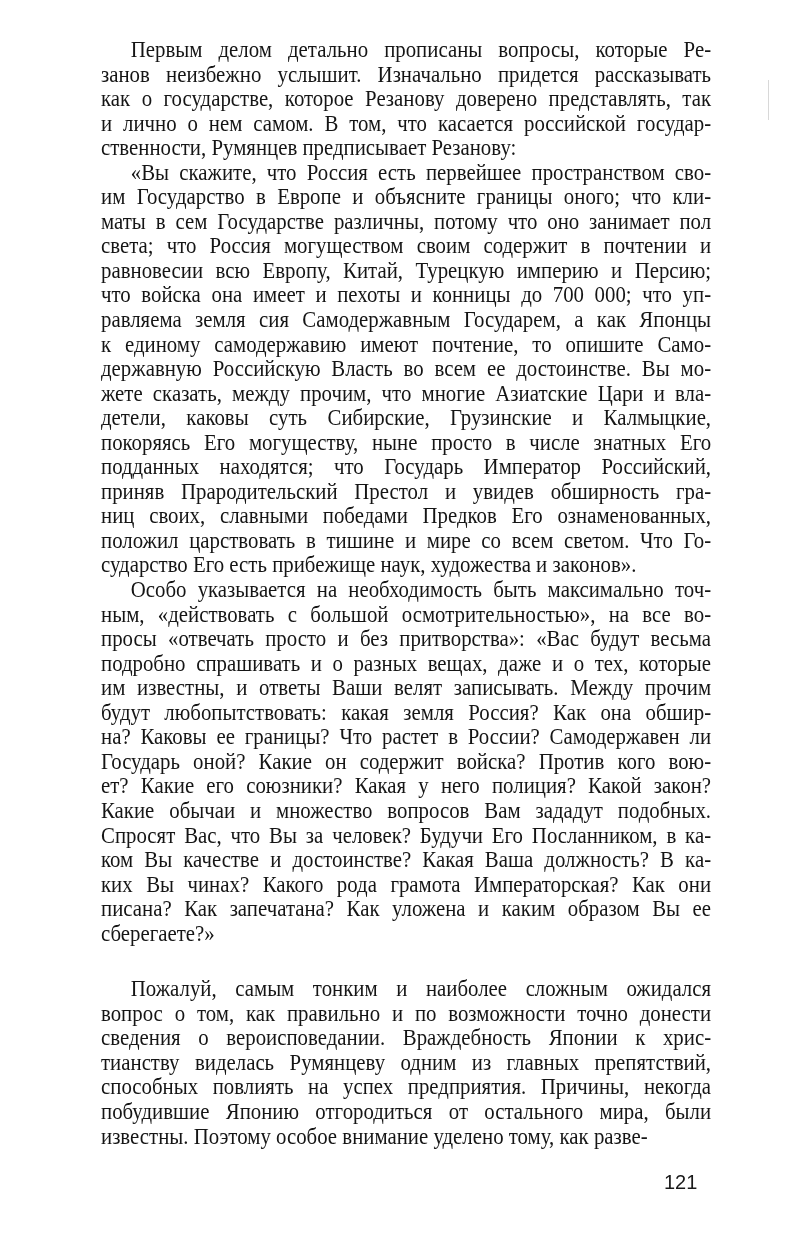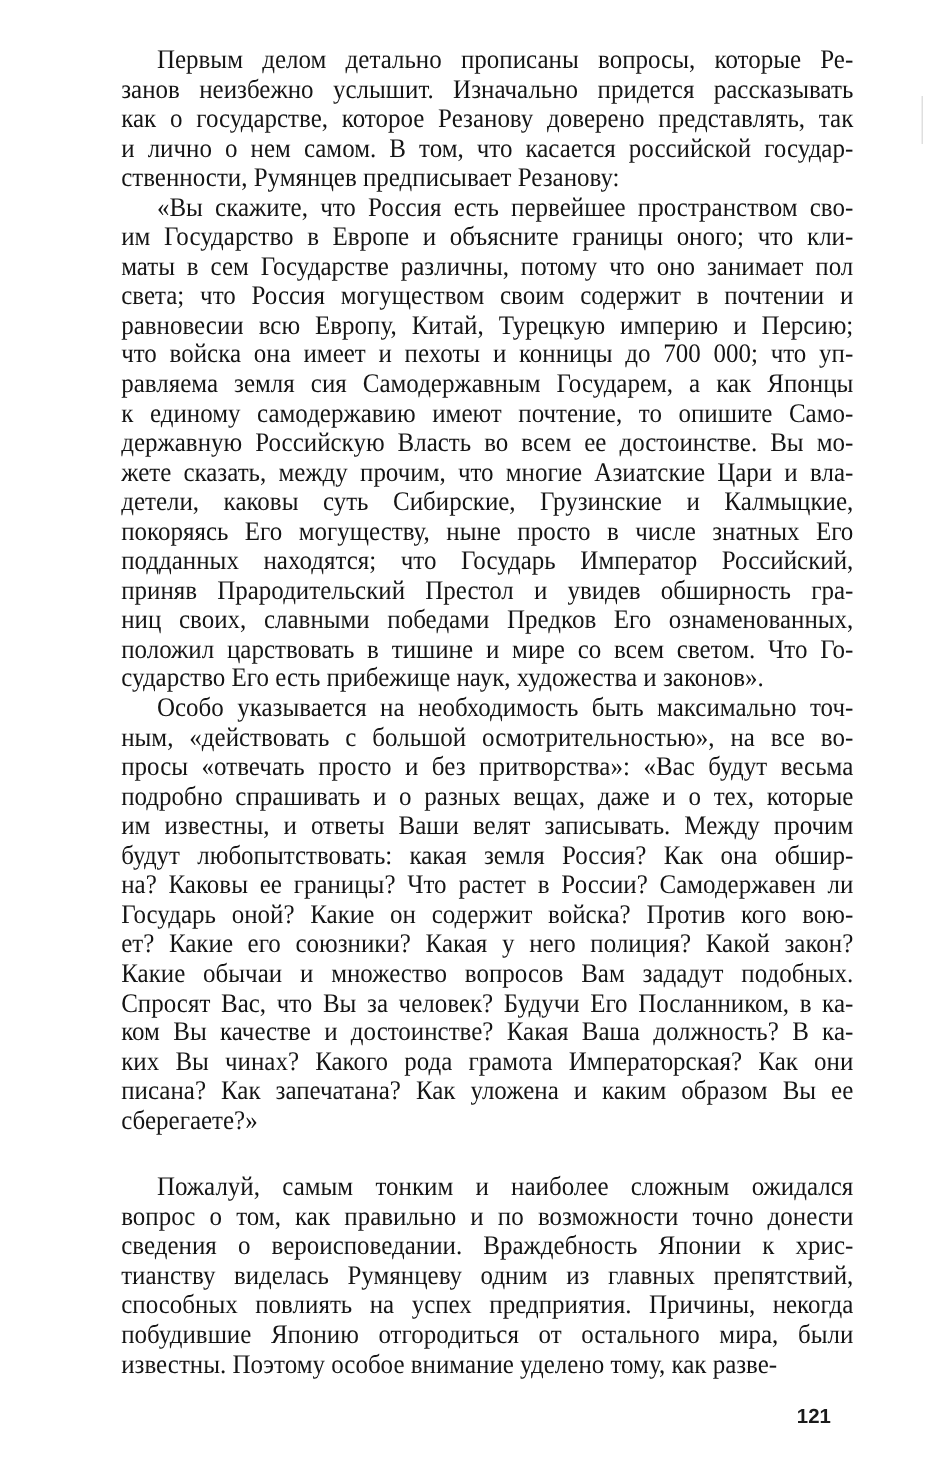--- a/index.html
+++ b/index.html
@@ -14,21 +14,21 @@
   .line {
     display:block; height:24.55px; line-height:24.55px;
     white-space:nowrap; text-align:justify; text-align-last:justify;
   }
   .line.last { text-align-last:left; }
   .line.indent { padding-left:32px; }
   .gap { height:31px; }
   .page-number {
     position:absolute; left:664px; top:1171px;
     font-family:"Liberation Sans", "DejaVu Sans", sans-serif;
-    font-weight:bold; font-size:17px; color:#1a1a1a;
+    font-weight:normal; font-size:20px; color:#1a1a1a;
   }
   .edge-mark {
     position:absolute; left:768px; top:80px; width:1px; height:40px;
     background:#d8d8d8;
   }
 </style>
 </head>
 <body>
 
 <div class="edge-mark"></div>

